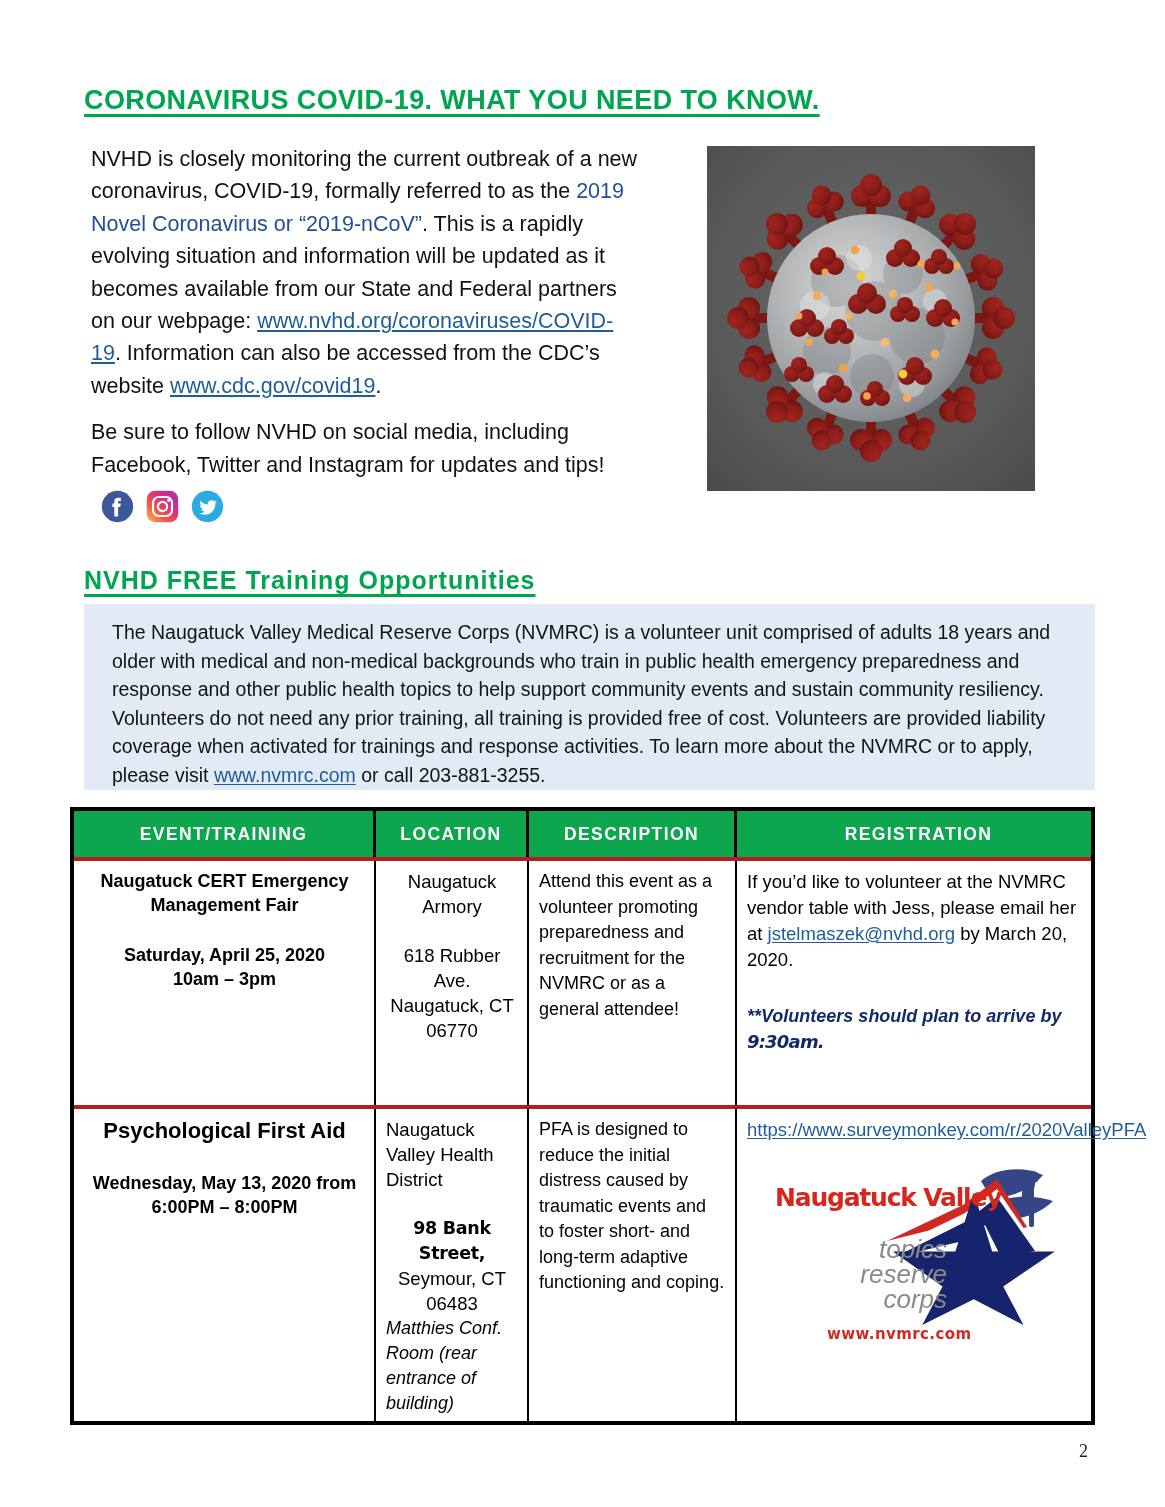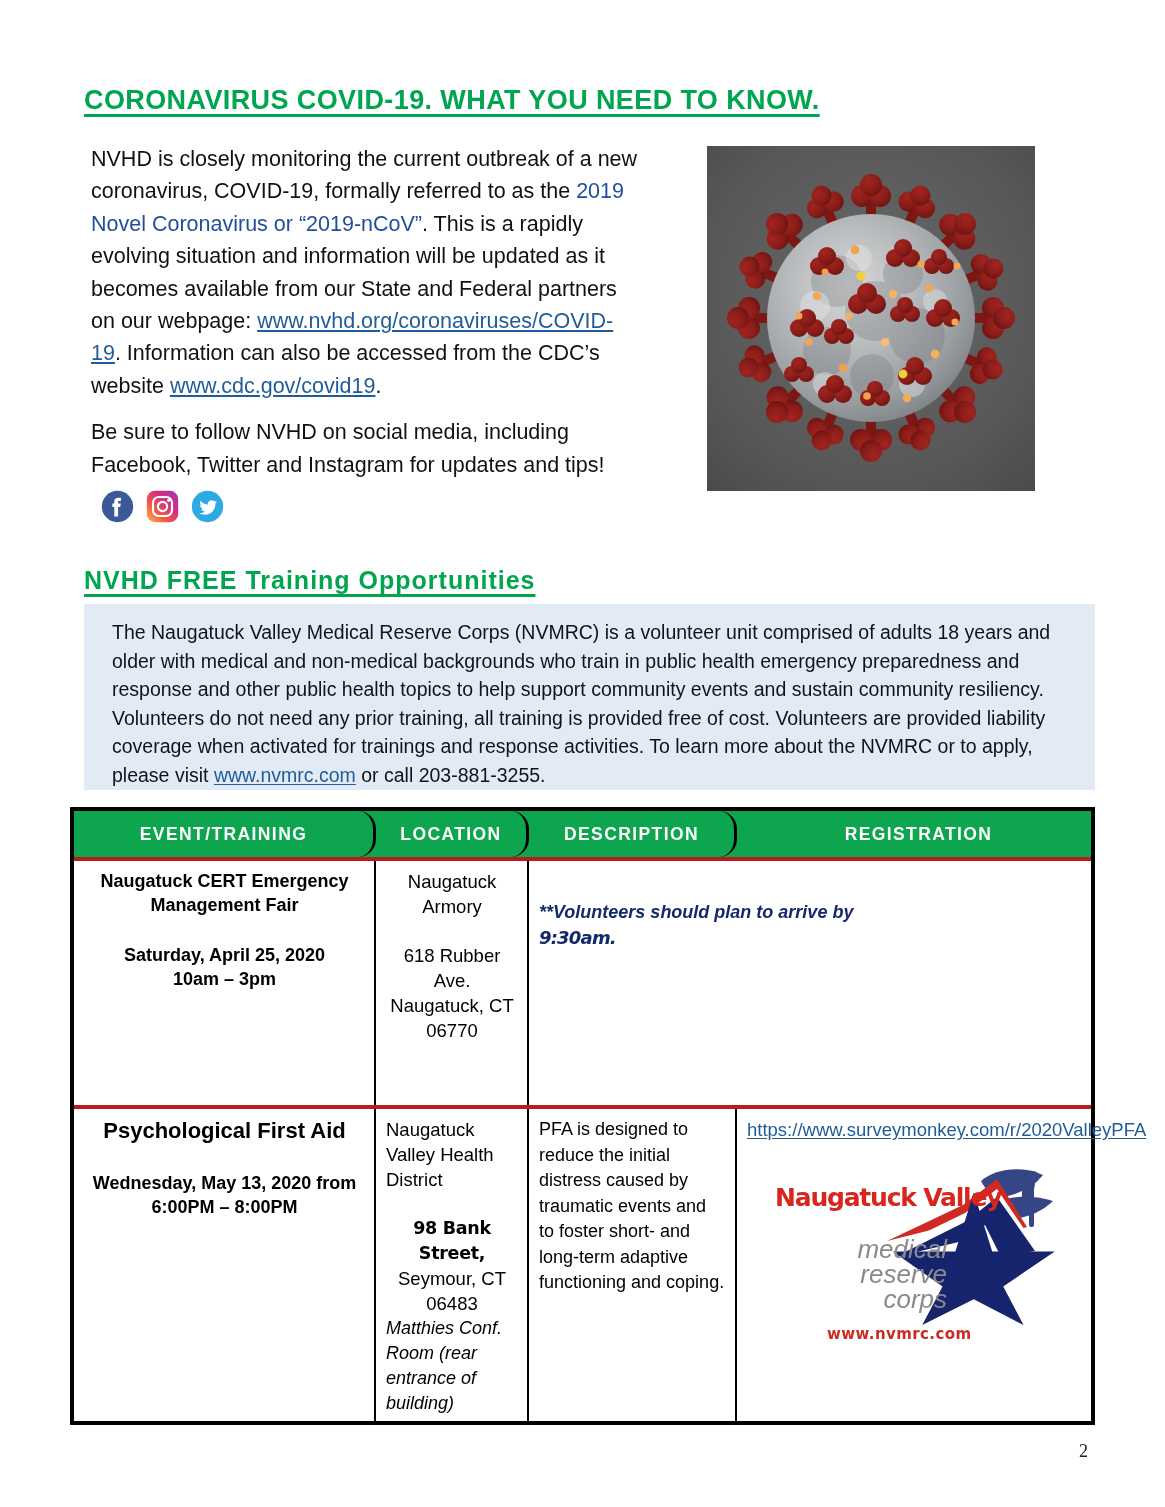--- a/index.html
+++ b/index.html
@@ -69,21 +69,20 @@
     border:4px solid #000;
     background:#fff;
   }
   .thead {
     display:flex; height:46px; background:#0DA64F; color:#fff;
   }
   .thead > div {
     display:flex; align-items:center; justify-content:center;
     font-size:17.5px; font-weight:bold; letter-spacing:1.4px;
     border-right:3px solid #000;
-    border-radius:18px;
   }
   .thead > div:last-child { border-right:none; }
 
   .trow { display:flex; border-top:4px solid #b91c1c; }
   .trow:first-of-type { border-top:none; }
   .trow > div {
     border-right:2px solid #000;
     padding:8px 9px 8px 10px;
   }
   .trow > div:last-child { border-right:none; }
@@ -439,21 +438,25 @@
         <div class="ev-title">Naugatuck CERT Emergency Management Fair</div>
         <div class="ev-date">Saturday, April 25, 2020</div>
         <div class="ev-title">10am – 3pm</div>
       </div>
       <div class="c2">
         <div class="loc">Naugatuck Armory</div>
         <div class="loc loc-blk">618 Rubber Ave.</div>
         <div class="loc">Naugatuck, CT</div>
         <div class="loc">06770</div>
       </div>
+      <div class="c3">
+        <div class="desc">Attend this event as a volunteer promoting preparedness and recruitment for the NVMRC or as a general attendee!</div>
+      </div>
       <div class="c4">
+        <div class="reg"><span>If you’d like to volunteer at the NVMRC vendor table with Jess, please email her at </span><span class="link">jstelmaszek@nvhd.org</span><span> by March 20, 2020.</span></div>
         <div class="reg-note"><span>**Volunteers should plan to arrive by </span><span class="tight">9:30am.</span></div>
       </div>
     </div>
 
     <div class="trow r2">
       <div class="c1">
         <div class="ev-title big">Psychological First Aid</div>
         <div class="ev-date r2d">Wednesday, May 13, 2020 from</div>
         <div class="ev-title">6:00PM – 8:00PM</div>
       </div>
@@ -484,21 +487,21 @@
 
               <path d="M2 76 L78 40 L112 14 L142 62 L120 68 L104 40 L82 56 Z" fill="#CF2A22"></path>
               <path d="M6 84 L80 48 L112 24 L146 74 L118 80 L102 50 L80 66 Z" fill="#ffffff"></path>
               <path d="M10 92 L82 56 L112 32 L150 86 L116 92 L100 60 L78 76 Z" fill="#16246E"></path>
 
               <path d="M84 24 L104 88 L172 88 L116 126 L138 168 L84 140 L28 168 L50 126 L-4 88 L64 88 Z" fill="#16246E" transform="translate(6,0) scale(0.92) translate(6,6)"></path>
             </svg>
           </div>
           <div class="logo-nv">Naugatuck Valley</div>
           <div class="logo-mrc">
-            <div>medical</div>
+            <div>topics</div>
             <div>reserve</div>
             <div>corps</div>
           </div>
           <div class="logo-url">www.nvmrc.com</div>
         </div>
       </div>
     </div>
   </div>
 
   <div class="pagenum">2</div>

